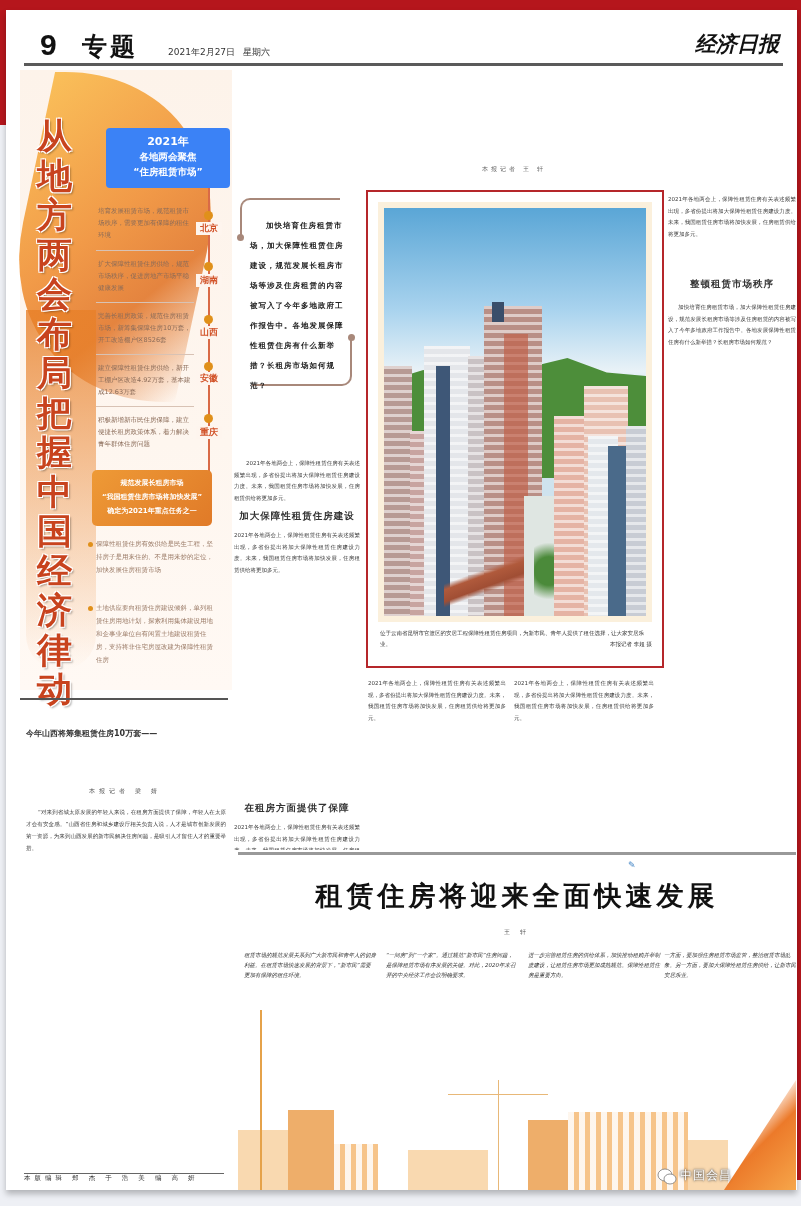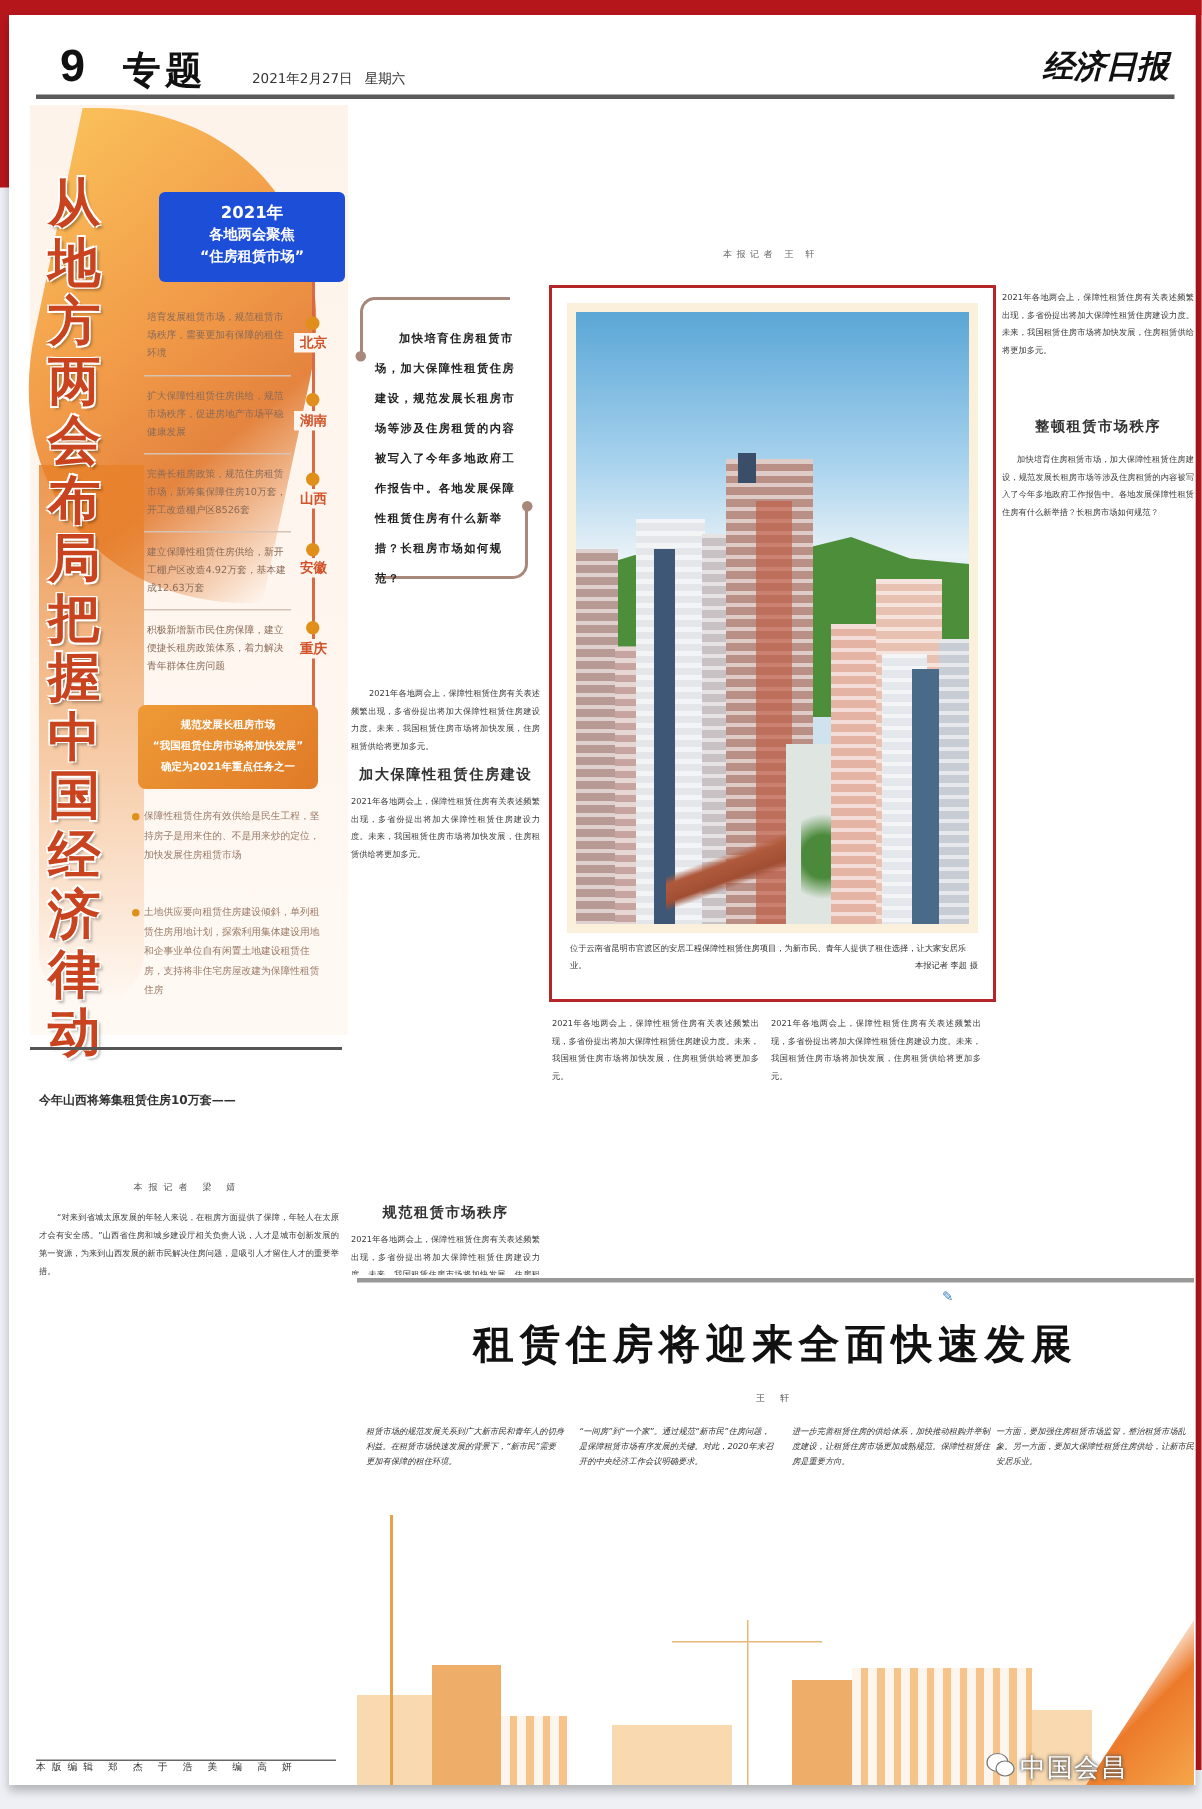--- a/index.html
+++ b/index.html
@@ -15,23 +15,23 @@
   .page-num { position: absolute; left: 16px; top: 6px; font-family: "Liberation Sans", sans-serif; font-weight: bold; font-size: 30px; color: #111; }
   .section-name { position: absolute; left: 58px; top: 8px; font-family: "DejaVu Serif", serif; font-weight: bold; font-size: 25px; color: #111; letter-spacing: 3px; }
   .date-line { position: absolute; left: 144px; top: 24px; font-size: 9px; color: #333; }
   .weekday { margin-left: 8px; }
   .brand { position: absolute; right: 4px; top: 8px; font-family: "DejaVu Serif", serif; font-style: italic; font-weight: bold; font-size: 21px; color: #111; }
 
   
   .left-panel { position: absolute; left: 14px; top: 60px; width: 212px; height: 620px; background: linear-gradient(180deg, #fdf3ea 0%, #fef6ef 60%, #fff9f4 100%); }
   .feather { position: absolute; left: 14px; top: 62px; width: 190px; height: 330px; background: linear-gradient(135deg, #f9b640 0%, #ef8a2b 45%, #e07020 70%, rgba(250,200,140,0) 100%); border-radius: 0 180px 0 180px; opacity: 0.85; transform: skewX(-12deg); }
   .feather-tail { position: absolute; left: 20px; top: 300px; width: 70px; height: 360px; background: linear-gradient(180deg, rgba(232,128,40,0.8), rgba(250,210,170,0)); border-radius: 0 0 60px 60px; }
-  .vertical-title { position: absolute; left: 26px; top: 106px; width: 40px; font-family: "DejaVu Serif", serif; font-weight: bold; font-size: 35px; line-height: 39.5px; color: #c8431e; text-shadow: 1px 1px 0 #fff, -1px -1px 0 #fff, 1px -1px 0 #fff, -1px 1px 0 #fff, 2px 2px 2px rgba(0,0,0,0.3); text-align: left; }
-
-  .tl-header { position: absolute; left: 100px; top: 118px; width: 124px; height: 60px; background: #1d4ed8; border-radius: 4px; color: #fff; text-align: center; font-size: 9.5px; font-weight: bold; line-height: 15px; padding-top: 6px; }
+  .vertical-title { position: absolute; left: 26px; top: 106px; width: 40px; font-family: "DejaVu Serif", serif; font-weight: bold; font-size: 35px; line-height: 39.5px; color: #c8431e; text-shadow: 1px 1px 0 #fff, -1px -1px 0 #fff, 1px -1px 0 #fff, -1px 1px 0 #fff, 2px 2px 2px rgba(0,0,0,0.3); text-align: right; }
+
+  .tl-header { position: absolute; left: 100px; top: 118px; width: 124px; height: 60px; background: #3b82f6; border-radius: 4px; color: #fff; text-align: center; font-size: 9.5px; font-weight: bold; line-height: 15px; padding-top: 6px; }
   .tl-header .year { font-size: 11px; }
   .tl-line { position: absolute; left: 202px; top: 178px; width: 2px; height: 310px; background: #d96a46; }
   .tl-item { position: absolute; left: 92px; width: 96px; font-size: 6.5px; line-height: 12px; color: #8a6b58; }
   .tl-item-sep { position: absolute; left: 90px; width: 98px; height: 1px; background: #d8c2b4; }
   .tl-dot { position: absolute; left: 198px; width: 9px; height: 9px; border-radius: 50%; background: #e0901a; }
   .tl-city { position: absolute; left: 190px; width: 26px; font-size: 9px; font-weight: bold; color: #d2542a; text-align: center; background: #fef5ee; }
 
   .callout { position: absolute; left: 86px; top: 460px; width: 120px; height: 56px; background: linear-gradient(135deg, #ee9a36, #e07a28); border-radius: 5px; color: #fff; font-size: 7px; line-height: 14px; text-align: center; padding-top: 6px; font-weight: bold; }
   .bullet-item { position: absolute; left: 82px; width: 128px; font-size: 6.5px; line-height: 13px; color: #9a7a66; padding-left: 8px; }
   .bullet-item::before { content: ""; position: absolute; left: 0; top: 4px; width: 5px; height: 5px; border-radius: 50%; background: #e0901a; }
@@ -76,21 +76,21 @@
   .pen-icon { position: absolute; left: 622px; top: 850px; font-size: 9px; color: #3a7fc2; }
 
   
   .skyline { position: absolute; left: 232px; top: 1070px; width: 558px; height: 110px; }
   .sk { position: absolute; bottom: 0; background: #f6c48a; }
   .sk.dark { background: #eeae6a; }
   .sk.light { background: #f9d9b0; }
   .sk-win { background-image: repeating-linear-gradient(90deg, rgba(255,255,255,0.85) 0 6px, transparent 6px 11px), repeating-linear-gradient(180deg, transparent 0 5px, rgba(255,255,255,0) 5px 12px); }
   .crane { position: absolute; border-color: #e5a24a; }
   .orange-swoosh { position: absolute; right: 0; bottom: 0; width: 90px; height: 110px; background: linear-gradient(135deg, rgba(255,255,255,0) 40%, #ec7a2a 60%, #f6a64a 100%); clip-path: polygon(100% 0, 100% 100%, 20% 100%); }
-  .watermark { position: absolute; left: 674px; top: 1157px; font-size: 17px; color: #fff; text-shadow: 0 0 2px #555, 0 0 3px #555; letter-spacing: 1px; }
+  .watermark { position: absolute; left: 674px; top: 1157px; font-size: 12px; color: #fff; text-shadow: 0 0 2px #555, 0 0 3px #555; letter-spacing: 1px; }
   .wechat-icon { position: absolute; left: 651px; top: 1158px; width: 20px; height: 18px; }
 </style>
 </head>
 <body>
 
 <div class="page-frame">
   <div class="red-border-top"></div>
   <div class="red-border-left"></div>
   <div class="red-border-right"></div>
 
@@ -153,21 +153,21 @@
       <div class="intro-bracket-top"></div>
       <div class="intro-dot-l"></div>
       <div class="intro-bracket-bottom"></div>
       <div class="intro-dot-r"></div>
       <div class="intro-text">加快培育住房租赁市场，加大保障性租赁住房建设，规范发展长租房市场等涉及住房租赁的内容被写入了今年多地政府工作报告中。各地发展保障性租赁住房有什么新举措？长租房市场如何规范？</div>
     </div>
 
     <div class="col-text" style="left:228px; top:448px; width:126px; text-indent:12px;">2021年各地两会上，保障性租赁住房有关表述频繁出现，多省份提出将加大保障性租赁住房建设力度。未来，我国租赁住房市场将加快发展，住房租赁供给将更加多元。</div>
     <div class="sub-head" style="left:228px; top:500px; width:126px;">加大保障性租赁住房建设</div>
     <div class="col-text" style="left:228px; top:520px; width:126px; height:210px; overflow:hidden;">2021年各地两会上，保障性租赁住房有关表述频繁出现，多省份提出将加大保障性租赁住房建设力度。未来，我国租赁住房市场将加快发展，住房租赁供给将更加多元。</div>
-    <div class="sub-head" style="left:228px; top:792px; width:126px;">规范租赁市场秩序</div>
+    <div class="sub-head" style="left:228px; top:792px; width:126px;">在租房方面提供了保障</div>
     <div class="col-text" style="left:228px; top:812px; width:126px; height:28px; overflow:hidden;">2021年各地两会上，保障性租赁住房有关表述频繁出现，多省份提出将加大保障性租赁住房建设力度。未来，我国租赁住房市场将加快发展，住房租赁供给将更加多元。</div>
 
     <div class="photo-box">
       <div class="photo-inner">
         <div class="photo">
           <div class="mountain"></div>
           <div class="bld bld-win" style="left:0; width:28px; height:250px; background-color:#b79a94;"></div>
           <div class="bld bld-win" style="left:26px; width:38px; height:185px; background-color:#c8a4a0;"></div>
           <div class="bld bld-win" style="left:40px; width:46px; height:270px; background-color:#e4e6ea;"></div>
           <div class="bld" style="left:52px; width:14px; height:250px; background:#3e5777;"></div>

